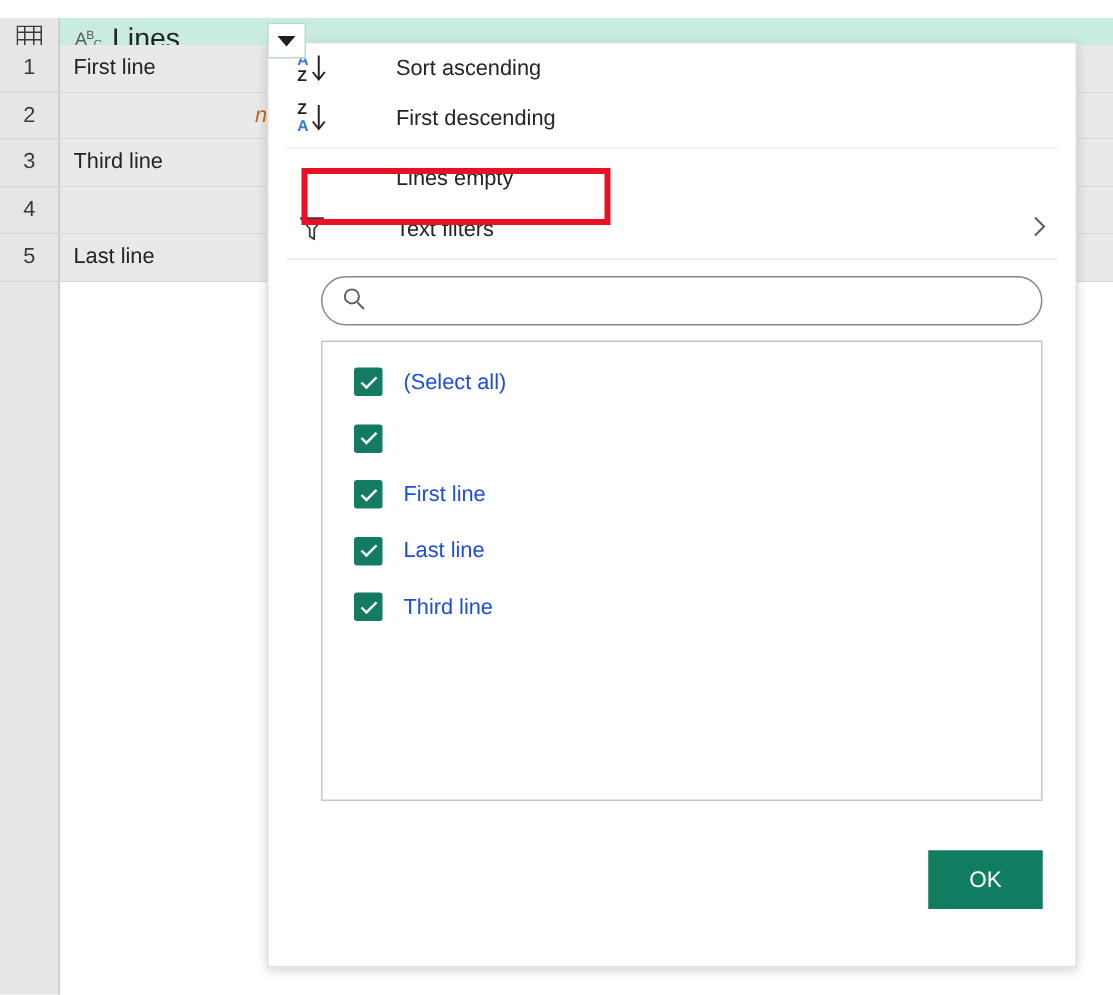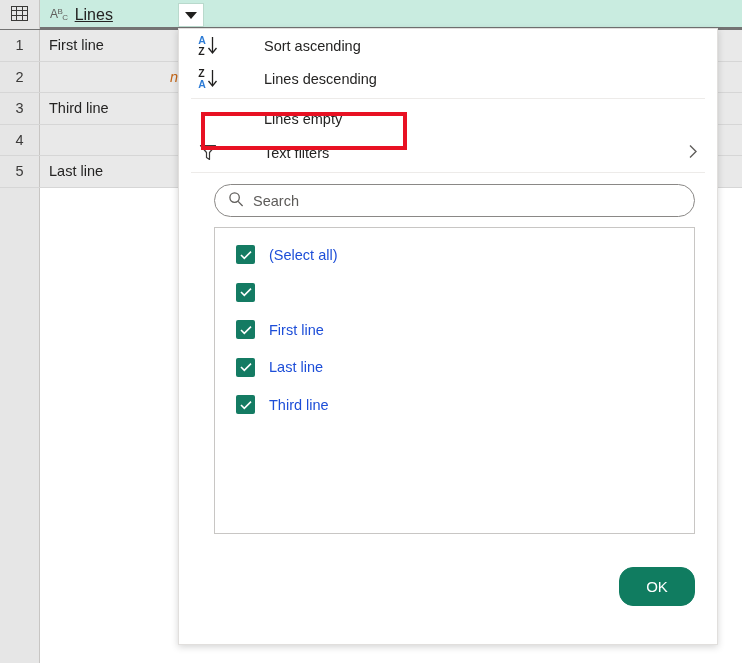--- a/index.html
+++ b/index.html
@@ -19,21 +19,21 @@
 
   
   #grid {
     position: absolute;
     left: 0; top: 0;
     width: 742px; height: 663px;
     background: #ffffff;
   }
   .grid-header {
     position: absolute;
-    left: 0; top: 0;
+    left: 0; top: 12px;
     width: 742px; height: 30px;
     background: #c9ece0;
     border-bottom: 3px solid #737373;
     box-sizing: border-box;
   }
   .hdr-corner {
     position: absolute;
     left: 0; top: 0;
     width: 40px; height: 29px;
     background: #e6e6e6;
@@ -56,21 +56,21 @@
   .abc-icon {
     font-size: 12px;
     color: #605e5c;
     letter-spacing: -0.5px;
     line-height: 1;
     white-space: nowrap;
   }
   .abc-icon sup { font-size: 8px; vertical-align: 4px; }
   .abc-icon sub { font-size: 8px; vertical-align: -2px; }
   .col-title {
-    font-size: 16px;
+    font-size: 19px;
     color: #252423;
     text-decoration: underline;
   }
   .hdr-dropdown-btn {
     position: absolute;
     left: 178px; top: 3px;
     width: 26px; height: 24px;
     background: #ffffff;
     border: 1px solid #b9d9cc;
     box-sizing: border-box;
@@ -289,21 +289,21 @@
     position: absolute;
     right: 22px;
     bottom: 38px;
     display: flex;
     gap: 12px;
     align-items: center;
   }
   .btn {
     height: 39px;
     min-width: 76px;
-    border-radius: 14px;
+    border-radius: 0;
     font-size: 15px;
     font-family: "Liberation Sans", sans-serif;
     display: flex;
     align-items: center;
     justify-content: center;
     cursor: pointer;
     box-sizing: border-box;
     padding: 0 20px;
   }
   .btn-primary {
@@ -398,21 +398,21 @@
         <span class="sort-letters">
           <span class="L-dark">Z</span>
           <span class="L-blue">A</span>
         </span>
         <svg width="11" height="19" viewBox="0 0 11 19">
           <line x1="5.5" y1="1" x2="5.5" y2="16" stroke="#201f1e" stroke-width="1.3"></line>
           <polyline points="1.5,12 5.5,17 9.5,12" fill="none" stroke="#201f1e" stroke-width="1.3"></polyline>
         </svg>
       </span>
     </span>
-    <span class="menu-label">Lines descending</span>
+    <span class="menu-label">First descending</span>
   </div>
 
   <div class="menu-sep"></div>
 
   <div class="menu-item" style="height:34px;">
     <span class="menu-ico"></span>
     <span class="menu-label">Lines empty</span>
   </div>
 
   <div class="menu-item">
@@ -433,21 +433,20 @@
 
   <div class="highlight-box"></div>
 
   <div class="search-wrap">
     <span>
       <svg width="16" height="16" viewBox="0 0 16 16">
         <circle cx="6.6" cy="6.6" r="4.7" fill="none" stroke="#605e5c" stroke-width="1.3"></circle>
         <line x1="10.1" y1="10.4" x2="14.6" y2="15" stroke="#605e5c" stroke-width="1.3"></line>
       </svg>
     </span>
-    <input type="text" placeholder="Search" style="">
   </div>
 
   <div class="value-list">
     <div class="value-row">
       <span class="chk">
         <svg width="12" height="10" viewBox="0 0 12 10">
             <polyline points="1,5 4.3,8.3 11,1.6" fill="none" stroke="#ffffff" stroke-width="1.6"></polyline>
           </svg>
       </span>
       <span class="value-text">(Select all)</span>

